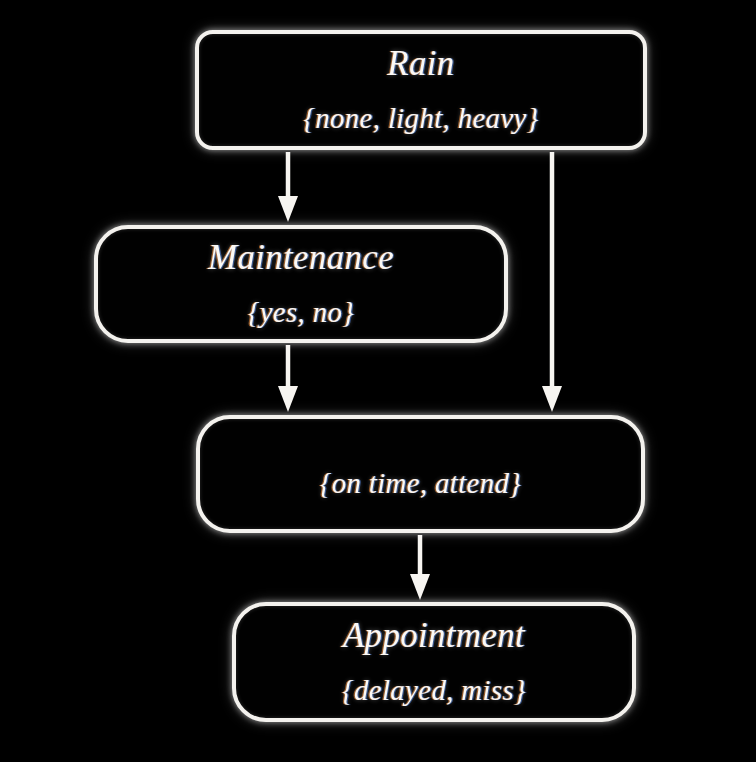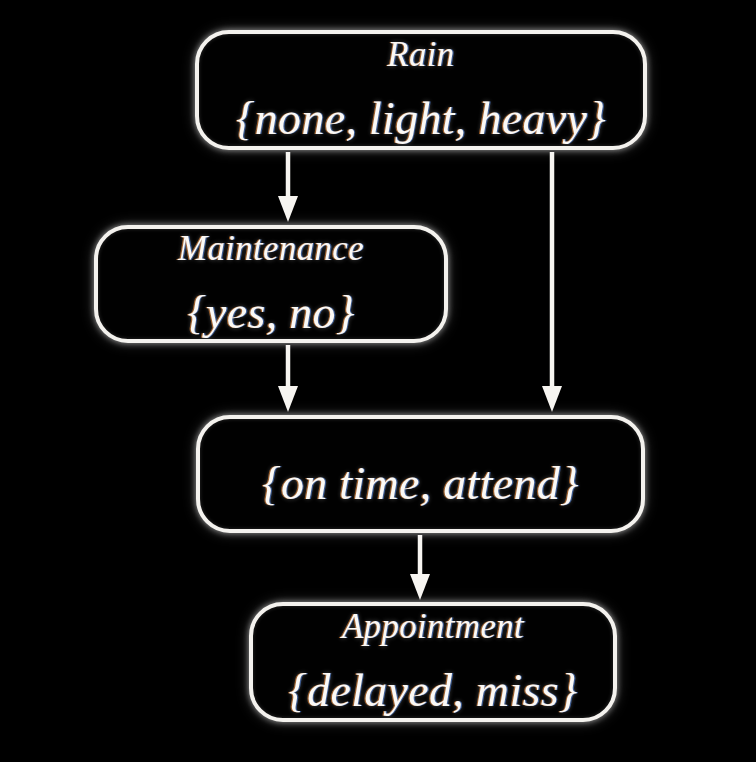--- a/index.html
+++ b/index.html
@@ -48,27 +48,27 @@
     font-family: "Liberation Serif", "DejaVu Serif", serif;
     line-height: 1.08;
     white-space: nowrap;
     letter-spacing: 0.3px;
     text-shadow:
       -1.2px 0 0 rgba(255,150,60,0.55),
        1.2px 0 0 rgba(90,150,255,0.50),
        0 0 5px rgba(255,255,255,0.35);
   }
   .node-title  { font-size: 35px; }
-  .node-states { font-size: 46px; margin-top: 20px; }
+  .node-states { font-size: 29px; margin-top: 20px; }
 
   
-  #node-rain        { left: 195px; top:  30px; width: 452px; height: 120px; }
-  #node-maintenance { left:  94px; top: 225px; width: 354px; height: 118px; }
+  #node-rain        { left: 195px; top:  30px; width: 452px; height: 120px; border-radius: 18px; }
+  #node-maintenance { left:  94px; top: 225px; width: 414px; height: 118px; }
   #node-train       { left: 196px; top: 415px; width: 449px; height: 118px; }
-  #node-appointment { left: 249px; top: 602px; width: 368px; height: 120px; }
+  #node-appointment { left: 232px; top: 602px; width: 404px; height: 120px; }
 
   
   .edge {
     position: absolute;
     top: 0;
     left: 0;
     width: 756px;
     height: 762px;
     pointer-events: none;
     overflow: visible;

